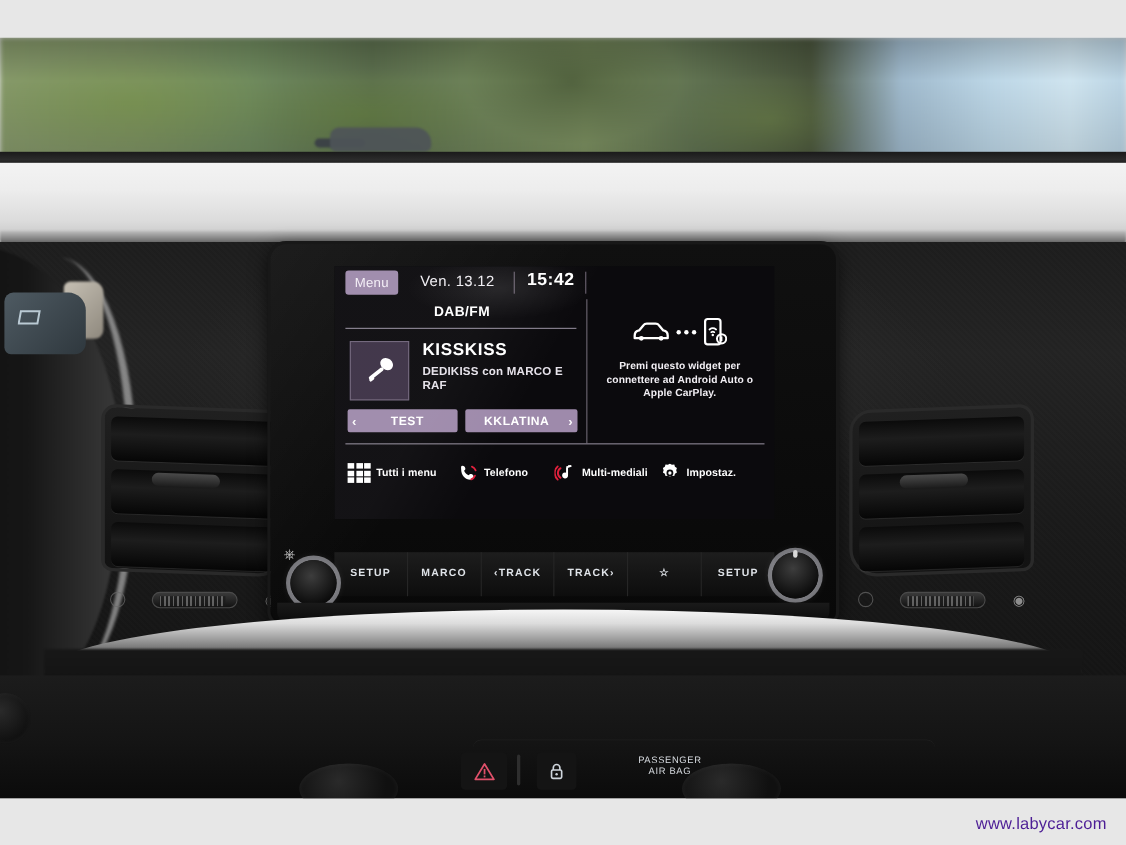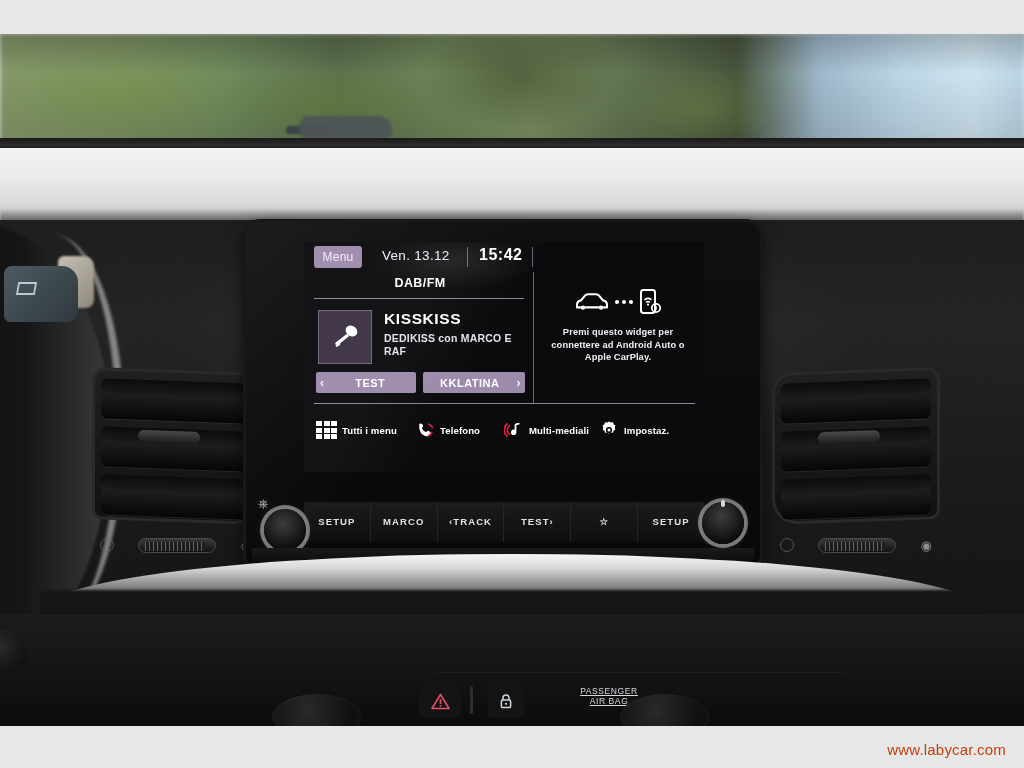--- a/index.html
+++ b/index.html
@@ -5,21 +5,21 @@
   * { box-sizing: border-box; margin:0; padding:0; }
   html,body { width:1024px; height:768px; overflow:hidden; background:#e9e9e9;
     font-family:"Liberation Sans", sans-serif; }
 
   #stage { position:relative; width:1024px; height:768px; background:#e8e8e8; }
 
   
   .bar-top { position:absolute; left:0; top:0; width:1024px; height:34px; background:#e7e7e7; z-index:60; }
   .bar-bot { position:absolute; left:0; top:726px; width:1024px; height:42px; background:#e7e7e7; z-index:60; }
   .watermark { position:absolute; right:18px; top:741px; z-index:61; font-size:15px;
-    color:#c2410c; letter-spacing:.2px; }
+    color:#4c1d95; letter-spacing:.2px; }
 
   
   .scene { position:absolute; left:0; top:34px; width:1024px; height:692px; overflow:hidden; }
 
   
   .windshield { position:absolute; left:0; top:0; width:1024px; height:112px;
     background:
       radial-gradient(ellipse 200px 70px at 120px 60px, rgba(120,150,70,.55), transparent 70%),
       radial-gradient(ellipse 160px 60px at 330px 70px, rgba(105,135,60,.5), transparent 70%),
       radial-gradient(ellipse 140px 80px at 520px 40px, rgba(60,75,45,.65), transparent 70%),
@@ -84,21 +84,21 @@
     border-top:1px solid rgba(255,255,255,.05); border-radius:8px; }
 
   
   .hazard { position:absolute; left:419px; top:650px; width:42px; height:34px;
     background:#141414; border-radius:4px; display:flex; align-items:center; justify-content:center; }
   .lockbtn { position:absolute; left:488px; top:650px; width:36px; height:34px;
     background:#141414; border-radius:4px; display:flex; align-items:center; justify-content:center; }
   .divider-slot { position:absolute; left:470px; top:652px; width:3px; height:28px;
     background:#2e2e2e; border-radius:2px; }
   .airbag-lbl { position:absolute; left:554px; top:652px; width:110px; text-align:center;
-    color:#d7dbe0; font-size:8.5px; line-height:10px; letter-spacing:.6px;text-decoration:underline; }
+    color:#d7dbe0; font-size:8.5px; line-height:10px; letter-spacing:.6px; }
 
   
   .circ { position:absolute; border-radius:50%;
     background:radial-gradient(circle at 40% 35%, #2a2a2a, #101010 70%);
     box-shadow:inset 0 0 6px rgba(255,255,255,.06); filter:blur(.6px); }
 
   
   .vent { position:absolute; top:336px; width:168px; height:152px;
     background:linear-gradient(to bottom,#202020,#121212);
     border:3px solid #2a2a2a; }
@@ -381,21 +381,21 @@
 
       </div>
 
       <div class="screen-gloss"></div>
     </div>
 
     <div class="hwstrip">
       <div class="hwbtn">SETUP</div>
       <div class="hwbtn">MARCO</div>
       <div class="hwbtn">‹TRACK</div>
-      <div class="hwbtn">TEST›</div>
+      <div class="hwbtn">TRACK›</div>
       <div class="hwbtn">☆</div>
       <div class="hwbtn">SETUP</div>
     </div>
 
     <div class="pwr-ic">⎈</div>
     <div class="knob left"></div>
     <div class="knob right">
       <span class="knob-notch"></span>
     </div>
 

